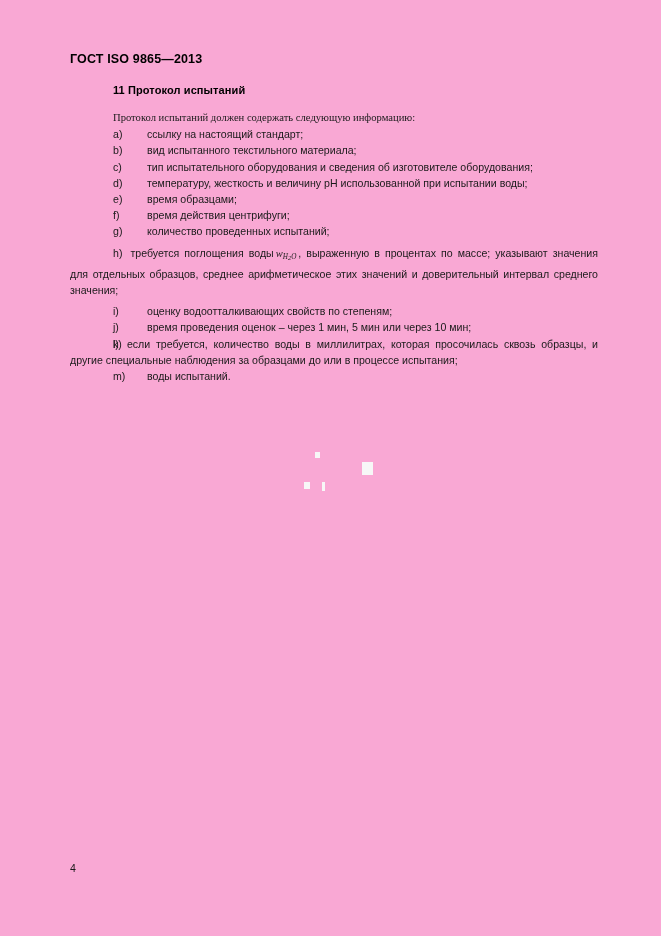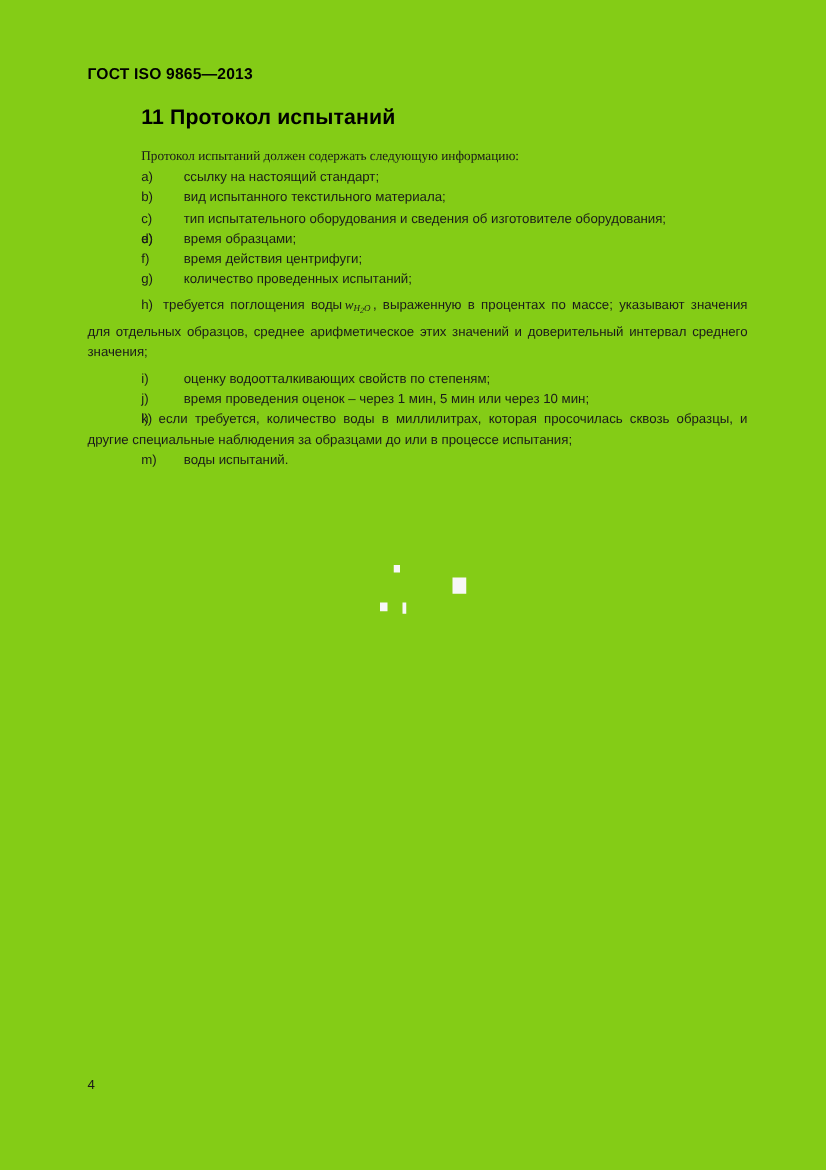--- a/index.html
+++ b/index.html
@@ -12,21 +12,21 @@
     background: #ffffff;
     font-family: "Liberation Sans", sans-serif;
     color: #1a1a1a;
     position: relative;
     overflow: hidden;
   }
 
   .page {
     position: absolute;
     inset: 0;
-    background: #84cc16;
+    background: #f9a8d4;
     padding-left: 25px;
   }
 
   
   .doc-header {
     position: absolute;
     left: 70px;
     top: 52px;
     font-size: 12.5px;
     font-weight: bold;
@@ -37,21 +37,21 @@
 
   
   .content {
     position: absolute;
     left: 70px;
     top: 84px;
     width: 528px;
   }
 
   .section-heading {
-    font-size: 17px;
+    font-size: 11px;
     font-weight: bold;
     color: #000000;
     margin: 0 0 14px 43px;
     letter-spacing: 0.1px;
   }
 
   .intro-para {
     font-size: 10.6px;
     line-height: 16.2px;
     margin: 0 0 0 43px;
@@ -164,21 +164,21 @@
 
       <li class="item">
         <span class="marker">b)</span><span>вид испытанного текстильного материала;</span>
       </li>
 
       <li class="item">
         <span class="marker">c)</span><span>тип испытательного оборудования и сведения об изготовителе оборудования;</span>
       </li>
 
       <li class="item">
-        <span class="marker">d)</span>
+        <span class="marker">d)</span><span>температуру, жесткость и величину pH использованной при испытании воды;</span>
       </li>
 
       <li class="item">
         <span class="marker">e)</span><span>время образцами;</span>
       </li>
 
       <li class="item">
         <span class="marker">f)</span><span>время действия центрифуги;</span>
       </li>
 

